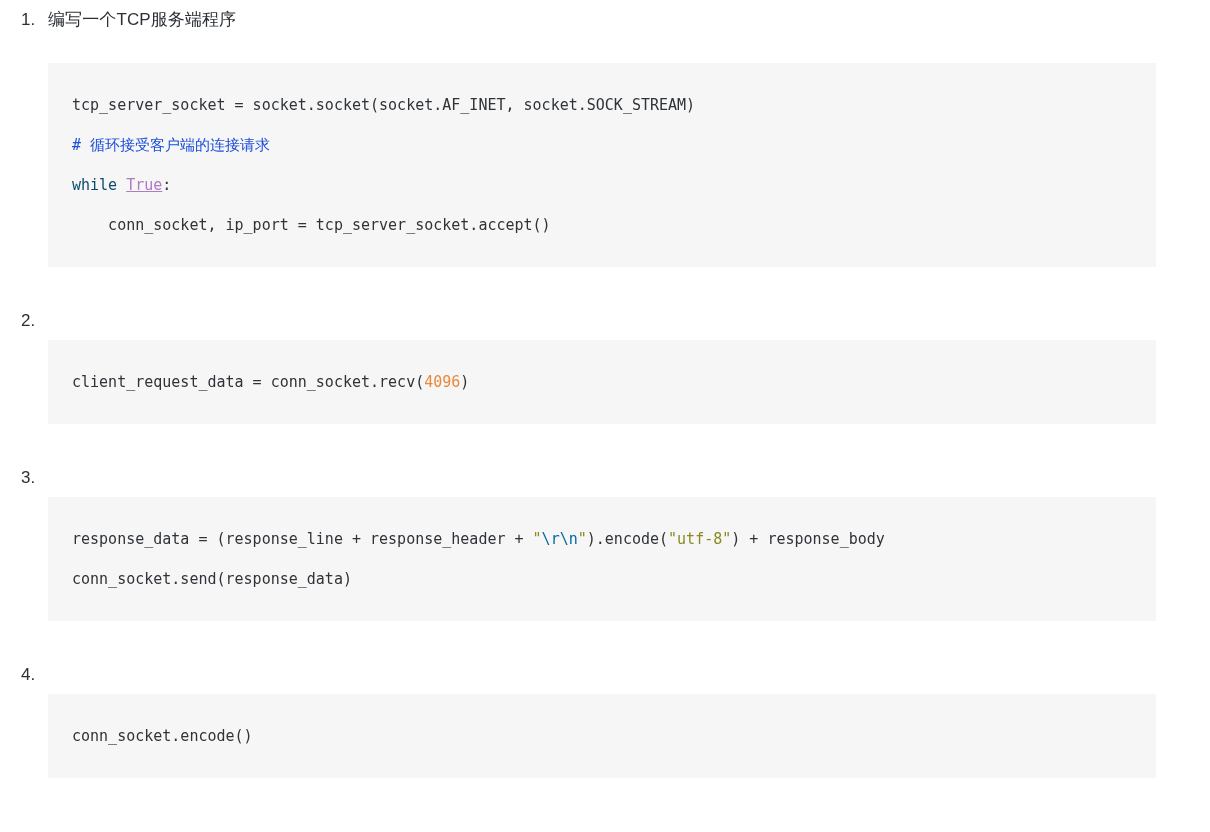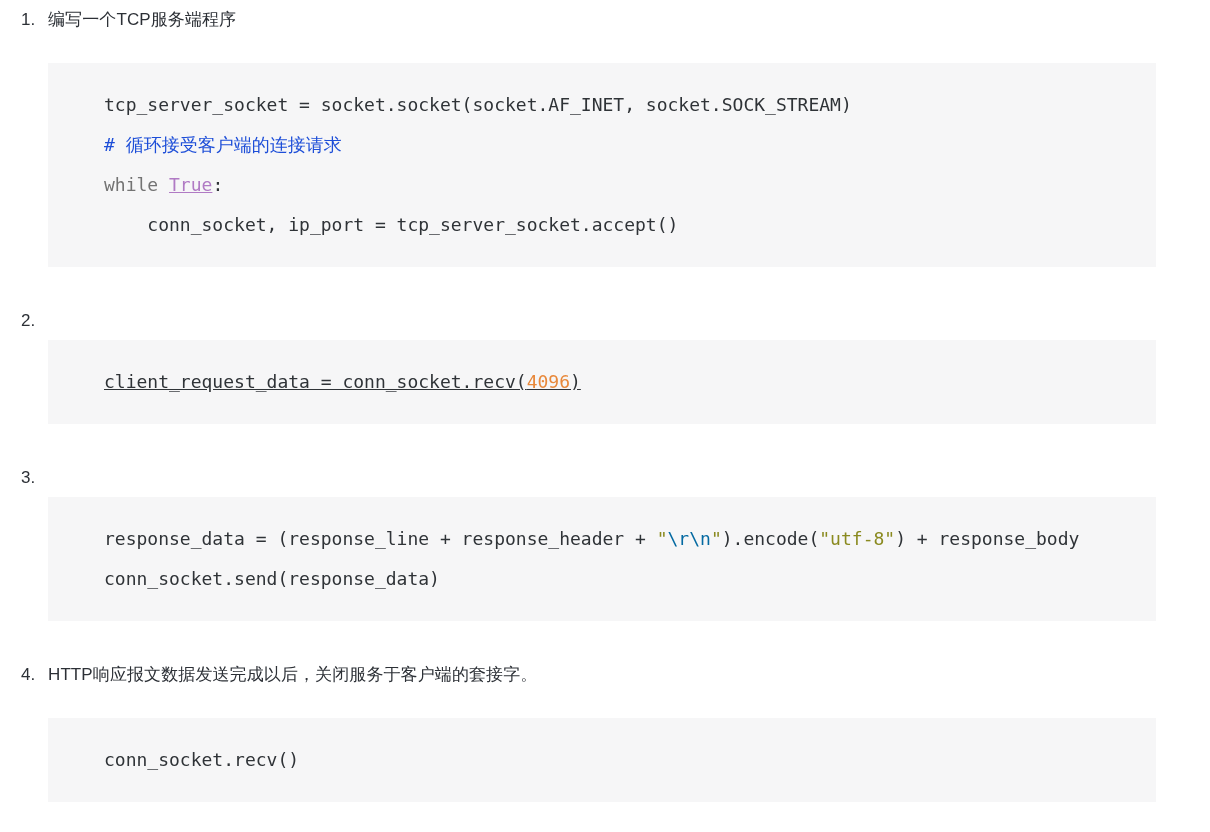--- a/index.html
+++ b/index.html
@@ -66,31 +66,30 @@
     font-size: 15px;
     line-height: 40px;
     color: #2f3337;
     white-space: pre;
     overflow: hidden;
   }
 
   .code-line {
     white-space: pre;
     font-family: "DejaVu Sans Mono", "Liberation Mono", monospace;
-    font-size: 18px;
+    font-size: 15px;
     line-height: 40px;
     height: 40px;
     color: #2f3337;
-    margin-left: 32px;
   }
 
   
   .tok-plain   { color: #2f3337; }
   .tok-comment { color: #1d4ed8; }
-  .tok-keyword { color: #737373; }
+  .tok-keyword { color: #0c4a6e; }
   .tok-const   { color: #b07ac4; text-decoration: underline; }
   .tok-number  { color: #e8883a; }
   .tok-string  { color: #8a8a1f; }
   .tok-escape  { color: #0369a1; }
 
   
   .gap-a { height: 31px; }   
   .gap-b { height: 42px; }
   .gap-top { height: 8px; }
 </style>
@@ -102,28 +101,28 @@
   <ol class="steps">
       <li class="step">
         <div class="step-heading"><span class="step-marker">1.</span><span>编写一个TCP服务端程序</span></div>
         <div class="gap-a"></div>
         <div class="codeblock" style="background: rgb(246, 246, 247); color: rgb(47, 51, 55);"><div class="code-line"><span class="tok-plain">tcp_server_socket = socket.socket(socket.AF_INET, socket.SOCK_STREAM)</span></div><div class="code-line"><span class="tok-comment"># 循环接受客户端的连接请求</span></div><div class="code-line"><span class="tok-keyword">while</span><span class="tok-plain"> </span><span class="tok-const">True</span><span class="tok-plain">:</span></div><div class="code-line"><span class="tok-plain">    conn_socket, ip_port = tcp_server_socket.accept()</span></div></div>
         <div class="gap-b"></div>
       </li>
       <li class="step">
         <div class="step-heading"><span class="step-marker">2.</span></div>
         <div class="gap-a"></div>
-        <div class="codeblock" style="background: rgb(246, 246, 247); color: rgb(47, 51, 55); text-decoration: underline;"><div class="code-line"><span class="tok-plain">client_request_data = conn_socket.recv(</span><span class="tok-number">4096</span><span class="tok-plain">)</span></div></div>
+        <div class="codeblock" style="background: rgb(246, 246, 247); color: rgb(47, 51, 55);"><div class="code-line"><span class="tok-plain">client_request_data = conn_socket.recv(</span><span class="tok-number">4096</span><span class="tok-plain">)</span></div></div>
         <div class="gap-b"></div>
       </li>
       <li class="step">
         <div class="step-heading"><span class="step-marker">3.</span></div>
         <div class="gap-a"></div>
         <div class="codeblock" style="background: rgb(246, 246, 247); color: rgb(47, 51, 55);"><div class="code-line"><span class="tok-plain">response_data = (response_line + response_header + </span><span class="tok-string">"</span><span class="tok-escape">\r\n</span><span class="tok-string">"</span><span class="tok-plain">).encode(</span><span class="tok-string">"utf-8"</span><span class="tok-plain">) + response_body</span></div><div class="code-line"><span class="tok-plain">conn_socket.send(response_data)</span></div></div>
         <div class="gap-b"></div>
       </li>
       <li class="step">
-        <div class="step-heading"><span class="step-marker">4.</span><span>HTTP响应报文数据发送完成以后，关闭服务于客户端的套接字。</span></div>
+        <div class="step-heading"><span class="step-marker">4.</span></div>
         <div class="gap-a"></div>
-        <div class="codeblock" style="background: rgb(246, 246, 247); color: rgb(47, 51, 55);"><div class="code-line"><span class="tok-plain">conn_socket.recv()</span></div></div>
+        <div class="codeblock" style="background: rgb(246, 246, 247); color: rgb(47, 51, 55);"><div class="code-line"><span class="tok-plain">conn_socket.encode()</span></div></div>
       </li>
     </ol>
 </div>
 
 </body></html>

